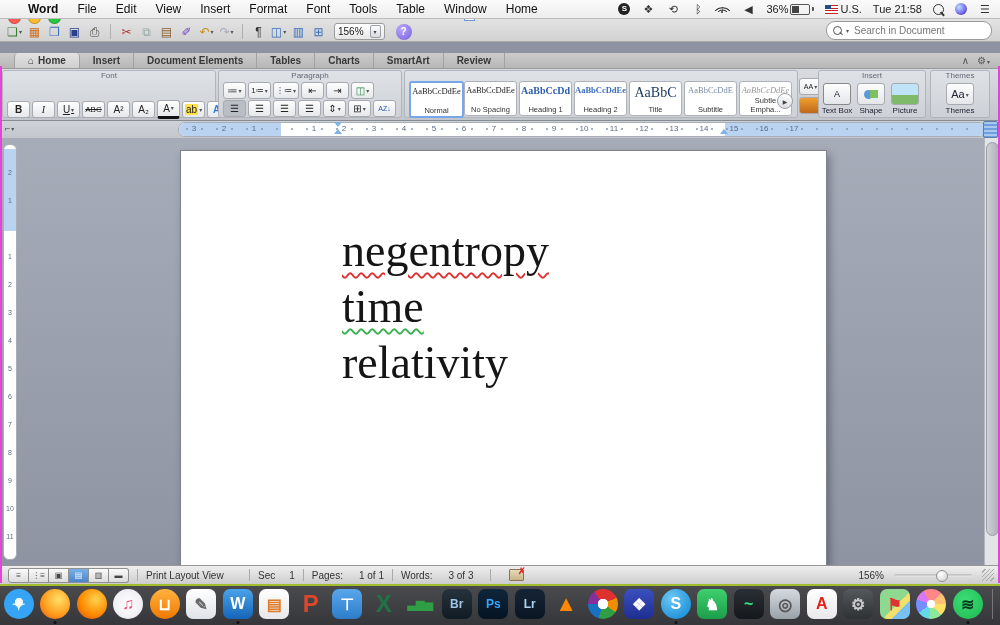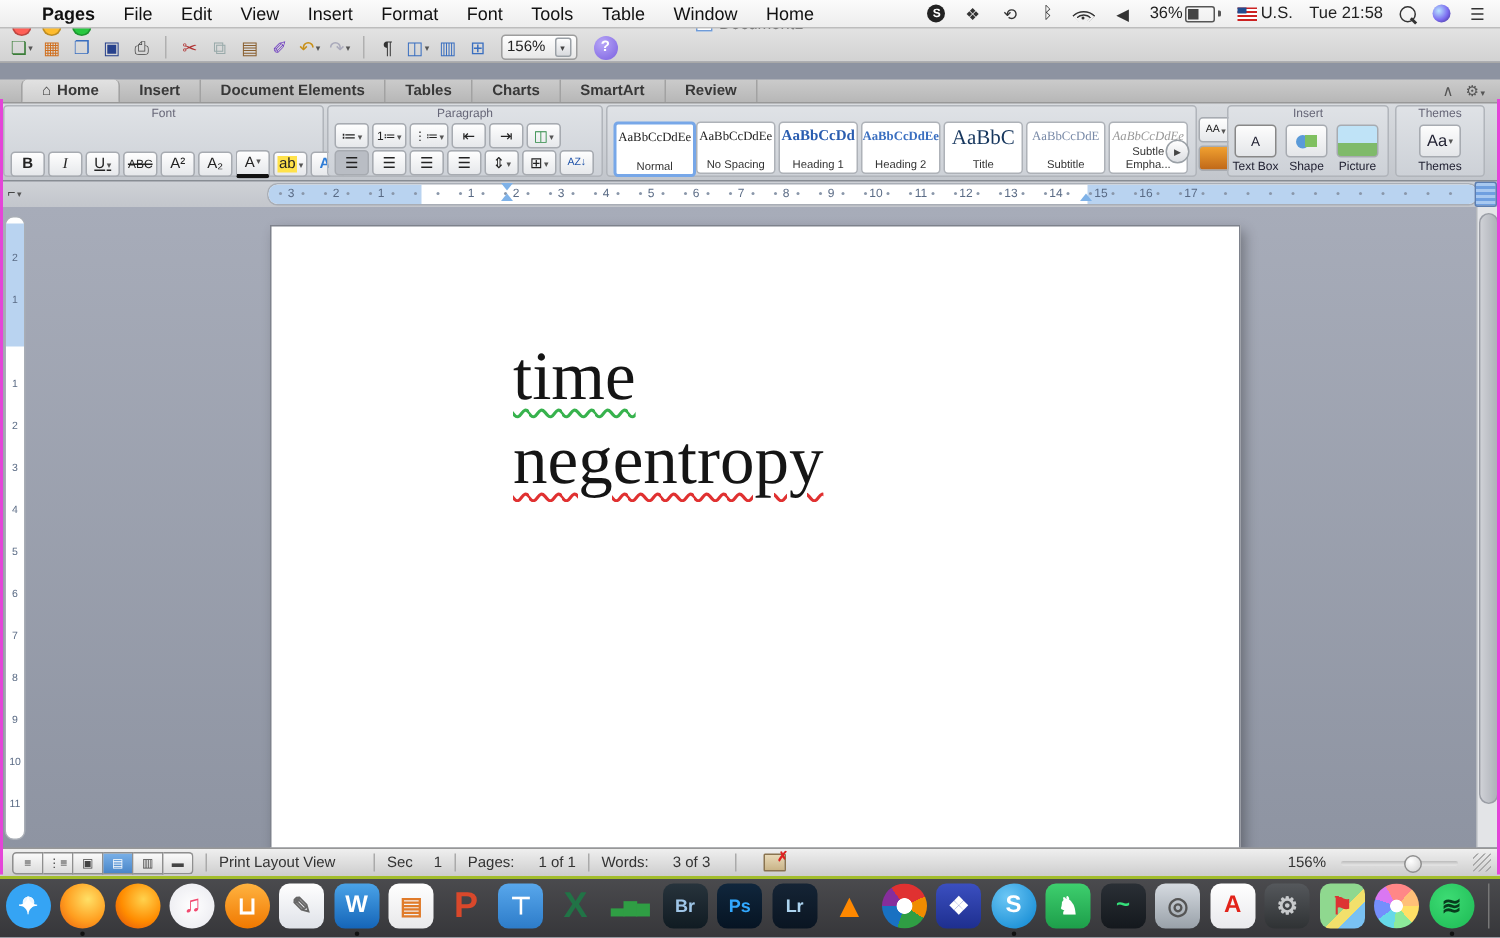--- a/index.html
+++ b/index.html
@@ -139,21 +139,21 @@
   .edge{position:absolute;top:66px;height:517px;width:2px;background:#e445d8;z-index:40;}
   .edgeL{left:0;} .edgeR{right:0;}
 </style>
 </head>
 <body>
 
 <div class="screen">
 
   <div class="band menubar">
     <span class="apple"></span>
-    <span id="menu-items"><span class="mitem b">Pages</span><span class="mitem">File</span><span class="mitem">Edit</span><span class="mitem">View</span><span class="mitem">Insert</span><span class="mitem">Format</span><span class="mitem">Font</span><span class="mitem">Tools</span><span class="mitem">Table</span><span class="mitem">Window</span><span class="mitem">Home</span></span>
+    <span id="menu-items"><span class="mitem b">Word</span><span class="mitem">File</span><span class="mitem">Edit</span><span class="mitem">View</span><span class="mitem">Insert</span><span class="mitem">Format</span><span class="mitem">Font</span><span class="mitem">Tools</span><span class="mitem">Table</span><span class="mitem">Window</span><span class="mitem">Home</span></span>
     <span class="mstat">
       <span class="spoticon">S</span>
       <span class="mico">❖</span>
       <span class="mico">⟲</span>
       <span class="mico">ᛒ</span>
       <span class="wifi">
           <b></b>
           <b></b>
           <b></b>
         </span>
@@ -206,20 +206,27 @@
         <span class="tico" style="color: rgb(51, 51, 51);">¶</span>
         <span class="tico" style="color: rgb(58, 111, 192);">◫<span class="dd">▾</span></span>
         <span class="tico" style="color: rgb(58, 111, 192);">▥</span>
         <span class="tico" style="color: rgb(58, 111, 192);">⊞</span>
         <span class="zoombox">
           <span>156%</span>
           <span class="selarrow">▾</span>
         </span>
         <span class="helpbtn">?</span>
       </div>
+    <div class="searchbox">
+      <span class="smag">
+          <i></i>
+        </span>
+      <span class="dd">▾</span>
+      <input placeholder="Search in Document" style="">
+    </div>
   </div>
 
   <div class="band tabrow" id="tabrow">
       <span class="rtab active"><span class="home-ic">⌂</span>Home</span>
       <span class="rtab">Insert</span>
       <span class="rtab">Document Elements</span>
       <span class="rtab">Tables</span>
       <span class="rtab">Charts</span>
       <span class="rtab">SmartArt</span>
       <span class="rtab">Review</span>
@@ -437,22 +444,23 @@
         <span class="vnum" style="top: 220px;">5</span>
         <span class="vnum" style="top: 248px;">6</span>
         <span class="vnum" style="top: 276px;">7</span>
         <span class="vnum" style="top: 304px;">8</span>
         <span class="vnum" style="top: 332px;">9</span>
         <span class="vnum" style="top: 360px;">10</span>
         <span class="vnum" style="top: 388px;">11</span>
       </div>
     <div class="page">
       <div class="doctext" id="doctext">
+          <div><span class="uline-red">negentropy</span></div>
           <div><span class="uline-green">time</span></div>
-          <div><span class="uline-red">negentropy</span></div>
+          <div><span>relativity</span></div>
         </div>
     </div>
     <div class="vscroll">
       <div class="vthumb"></div>
     </div>
   </div>
 
   <div class="band statusbar">
     <div class="vbtns" id="viewbtns">
         <span class="vbtn">≡</span>

